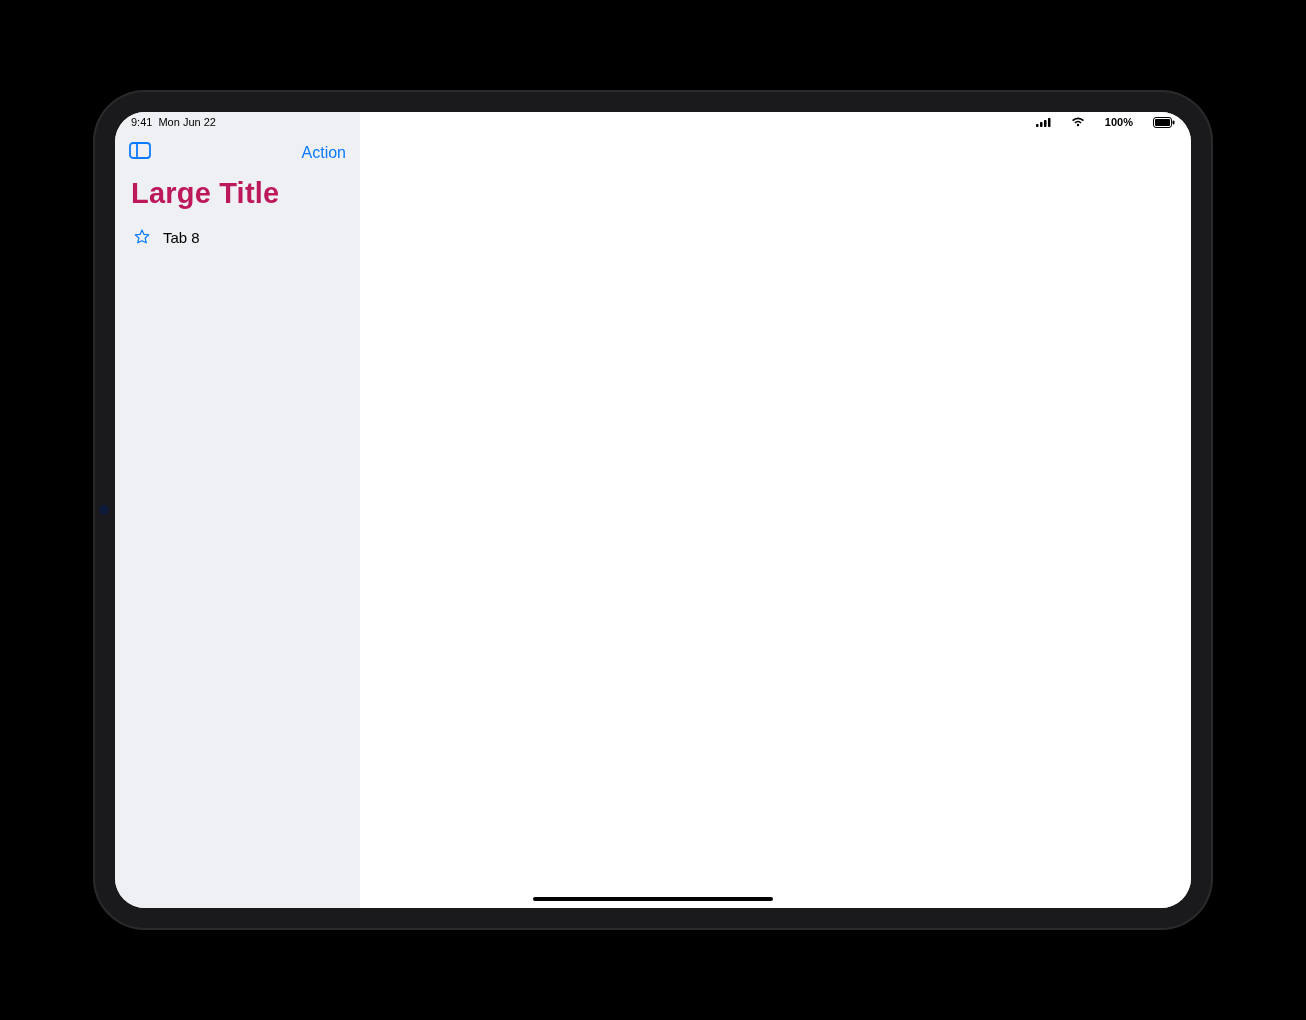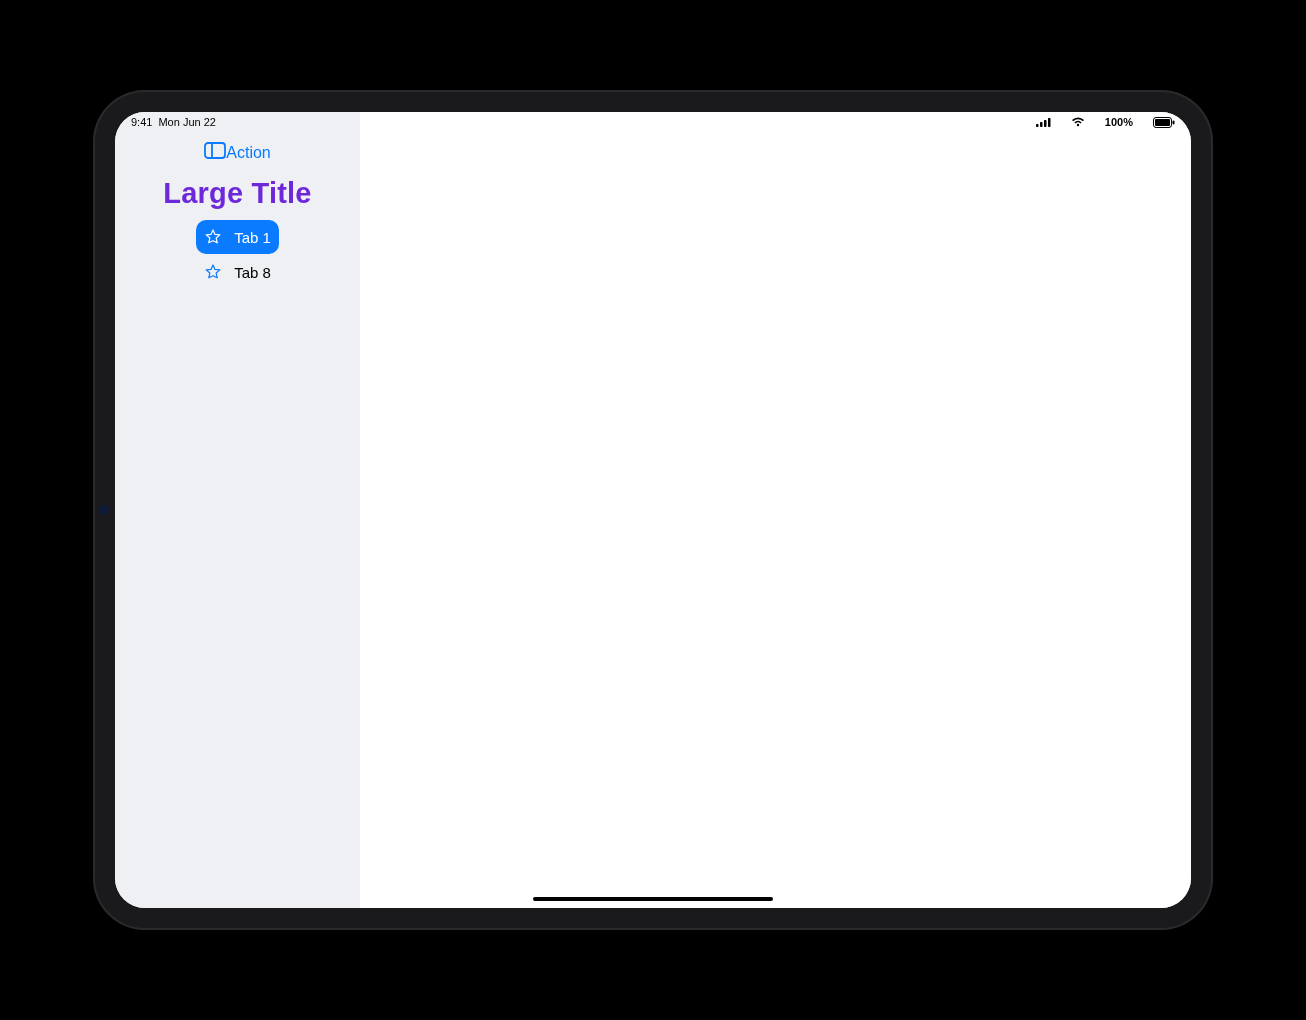--- a/index.html
+++ b/index.html
@@ -68,21 +68,20 @@
     height: 100%;
     width: 100%;
   }
   .sidebar {
     width: 245px;
     flex: 0 0 245px;
     background: #eef0f4;
     padding-top: 22px;
     display: flex;
     flex-direction: column;
-    align-items: center;
   }
   .detail {
     flex: 1;
     background: #fff;
   }
 
   
   .nav-row {
     display: flex;
     align-items: center;
@@ -95,21 +94,21 @@
     align-items: center;
   }
   .action-btn {
     color: #0a7aff;
     font-size: 16px;
   }
 
   .large-title {
     font-size: 29px;
     font-weight: 700;
-    color: #6d28d9;
+    color: #be185d;
     padding: 8px 16px 10px 16px;
     letter-spacing: 0.2px;
   }
 
   .tab-list {
     display: flex;
     flex-direction: column;
     gap: 1px;
     padding: 0 10px;
   }
@@ -195,28 +194,20 @@
               </svg>
             </span>
           </div>
           <div class="action-btn">Action</div>
         </div>
 
         <div class="large-title">Large Title</div>
 
         <div class="tab-list">
 
-          <div class="tab-item selected">
-            <span class="icon">
-              <svg width="18" height="18" viewBox="0 0 24 24" fill="none">
-                <path d="M12 2.6l2.65 5.93 6.5.58-4.93 4.3 1.47 6.35L12 16.9l-5.69 2.86 1.47-6.35-4.93-4.3 6.5-.58L12 2.6Z" stroke="currentColor" stroke-width="1.6" stroke-linejoin="round"></path>
-              </svg>
-            </span>
-            <span>Tab 1</span>
-          </div>
 
 
 
           <div class="tab-item">
             <span class="icon">
               <svg width="18" height="18" viewBox="0 0 24 24" fill="none">
                 <path d="M12 2.6l2.65 5.93 6.5.58-4.93 4.3 1.47 6.35L12 16.9l-5.69 2.86 1.47-6.35-4.93-4.3 6.5-.58L12 2.6Z" stroke="currentColor" stroke-width="1.6" stroke-linejoin="round"></path>
               </svg>
             </span>
             <span>Tab 8</span>

